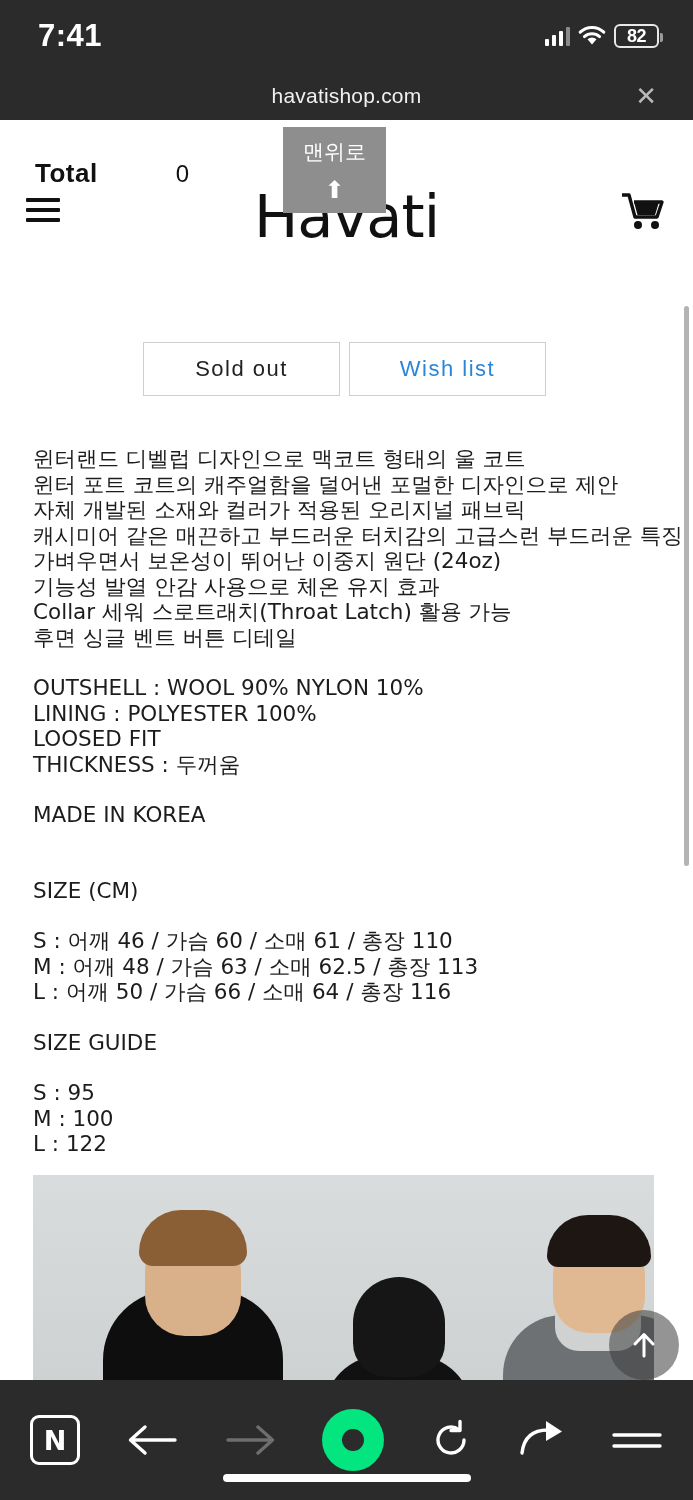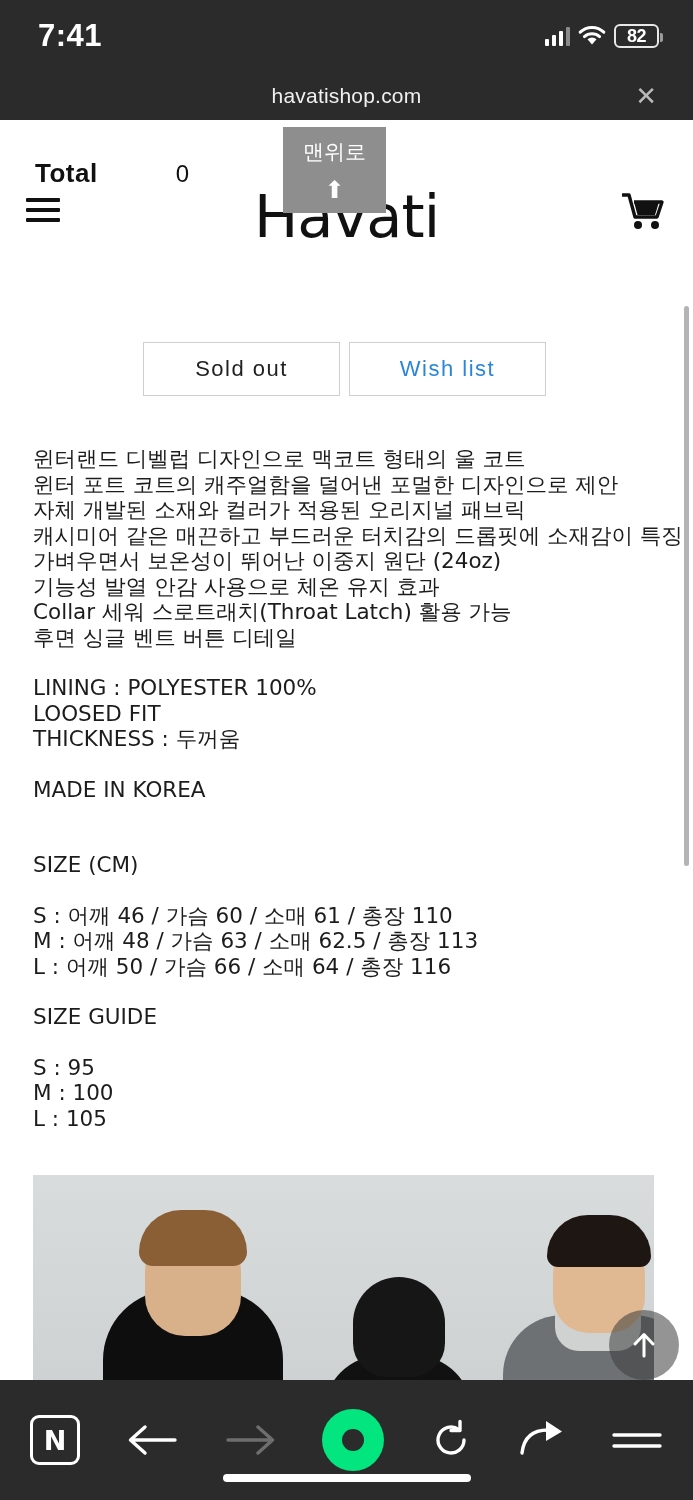--- a/index.html
+++ b/index.html
@@ -413,44 +413,45 @@
 
     <div class="btn-row">
       <div class="pbtn">Sold out</div>
       <div class="pbtn wish">Wish list</div>
     </div>
 
     <div class="desc">
       <p>윈터랜드 디벨럽 디자인으로 맥코트 형태의 울 코트</p>
       <p>윈터 포트 코트의 캐주얼함을 덜어낸 포멀한 디자인으로 제안</p>
       <p>자체 개발된 소재와 컬러가 적용된 오리지널 패브릭</p>
-      <p>캐시미어 같은 매끈하고 부드러운 터치감의 드롭핏에 소재감이 특징</p>
+      <p>캐시미어 같은 매끈하고 부드러운 터치감의 고급스런 부드러운 특징</p>
       <p>가벼우면서 보온성이 뛰어난 이중지 원단 (24oz)</p>
       <p>기능성 발열 안감 사용으로 체온 유지 효과</p>
       <p>Collar 세워 스로트래치(Throat Latch) 활용 가능</p>
       <p>후면 싱글 벤트 버튼 디테일</p>
       <div class="gap"></div>
+      <p>OUTSHELL : WOOL 90% NYLON 10%</p>
       <p>LINING : POLYESTER 100%</p>
       <p>LOOSED FIT</p>
       <p>THICKNESS : 두꺼움</p>
       <div class="gap"></div>
       <p>MADE IN KOREA</p>
       <div class="gap"></div>
       <div class="gap"></div>
       <p>SIZE (CM)</p>
       <div class="gap"></div>
       <p>S : 어깨 46 / 가슴 60 / 소매 61 / 총장 110</p>
       <p>M : 어깨 48 / 가슴 63 / 소매 62.5 / 총장 113</p>
       <p>L : 어깨 50 / 가슴 66 / 소매 64 / 총장 116</p>
       <div class="gap"></div>
       <p>SIZE GUIDE</p>
       <div class="gap"></div>
       <p>S : 95</p>
       <p>M : 100</p>
-      <p>L : 105</p>
+      <p>L : 122</p>
     </div>
 
     <div class="photo">
       <div class="fig fig-left">
         <div class="head"></div>
           <div class="hair"></div>
       </div>
       <div class="fig fig-mid">
         <div class="head"></div>
       </div>

